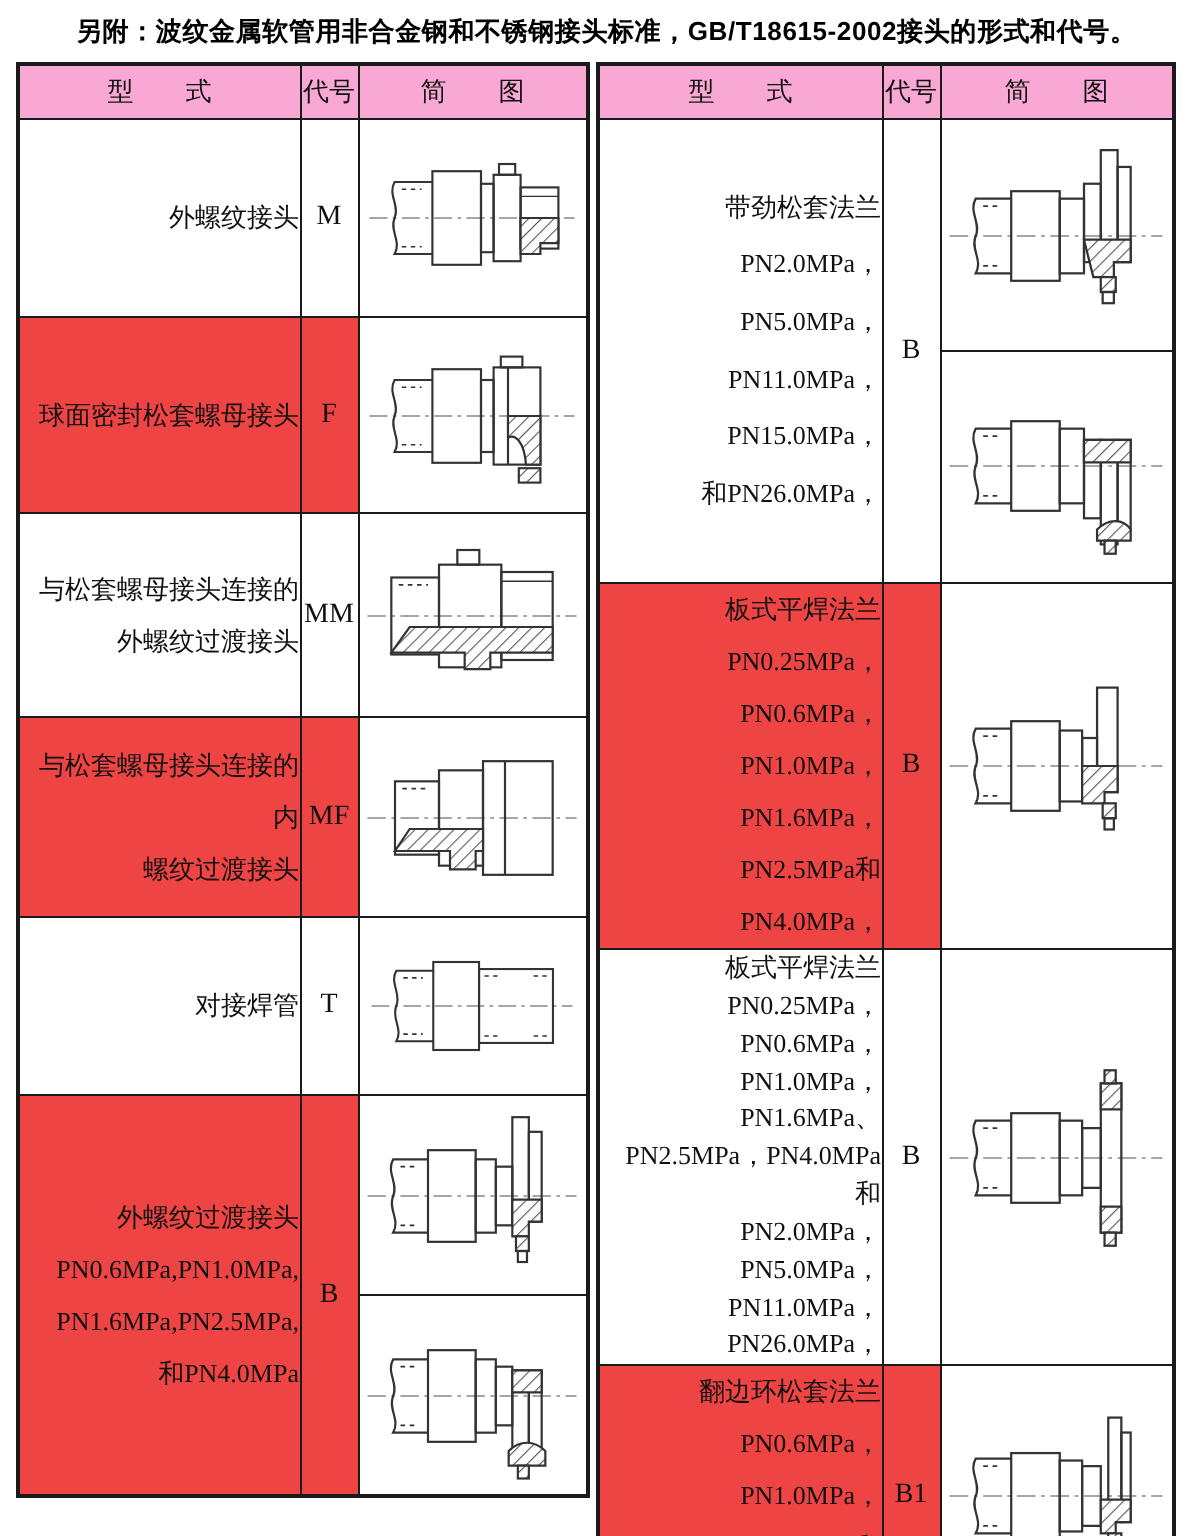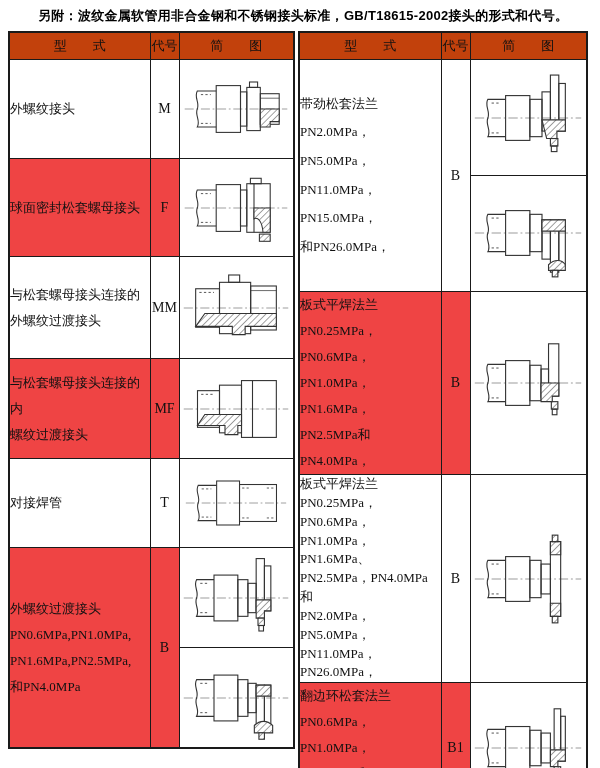--- a/index.html
+++ b/index.html
@@ -4,23 +4,23 @@
 <style>
   html,body{margin:0;padding:0;background:#fff;width:600px;height:768px;overflow:hidden;
     font-family:"Liberation Serif","DejaVu Serif",serif;color:#111;}
   .title{font-family:"Liberation Sans","DejaVu Sans",sans-serif;font-weight:bold;
     font-size:13px;padding:7px 0 6px 8px;letter-spacing:.3px;color:#000;margin-left:30px;}
   .tables{display:flex;align-items:flex-start;margin-left:8px;}
   table{border-collapse:collapse;table-layout:fixed;}
   table.tb{border:2px solid #1a1a1a;background:#fff;}
   table.tb th,table.tb td{border:1px solid #1a1a1a;padding:0;}
   table.tb-right{margin-left:3px;}
-  th.hd{background:#c2410c;font-weight:normal;font-size:13px;height:26px;text-align:center;}
+  th.hd{background:#f9a8d4;font-weight:normal;font-size:13px;height:26px;text-align:center;}
   td.type{font-size:13px;line-height:2.0;white-space:pre-line;vertical-align:middle;
-    padding:0 4px 0 11px;}
+    padding:0 4px 0 11px;text-align:right;}
   td.type.tight{line-height:1.45;}
   td.type.loose{line-height:2.2;margin-top:48px;}
   td.code{font-size:14px;text-align:center;vertical-align:middle;}
   td.hl{background:#ef4444;}
   td.dia{background:#fff;vertical-align:middle;text-align:center;padding:0;}
   .half{display:flex;align-items:center;justify-content:center;border-bottom:1px solid #1a1a1a;}
   .half.last{border-bottom:none;}
   .h-l6{height:99px;} .h-r1a{height:114px;} .h-r1b{height:115px;}
   svg.dg{display:block;margin:0 auto;stroke:#333;fill:none;stroke-width:1.2;}
   svg.dg .cl{stroke:#888;stroke-width:.9;}

